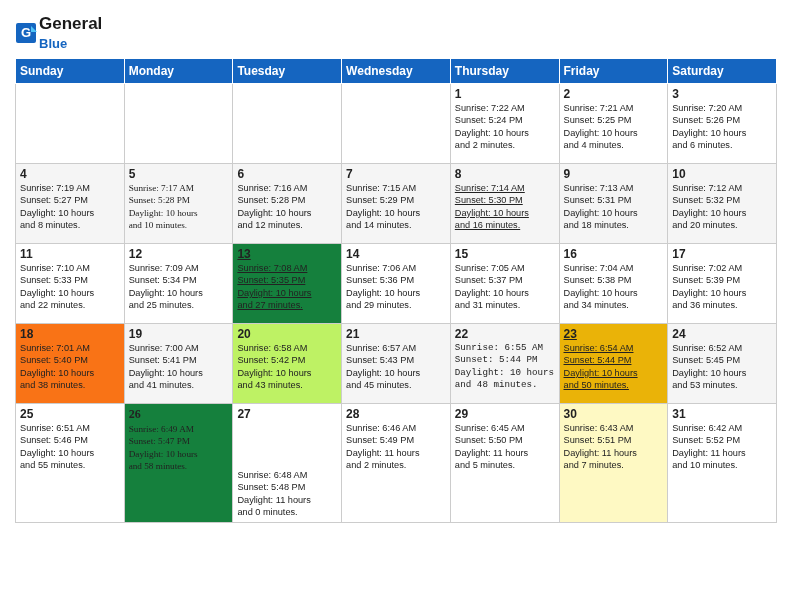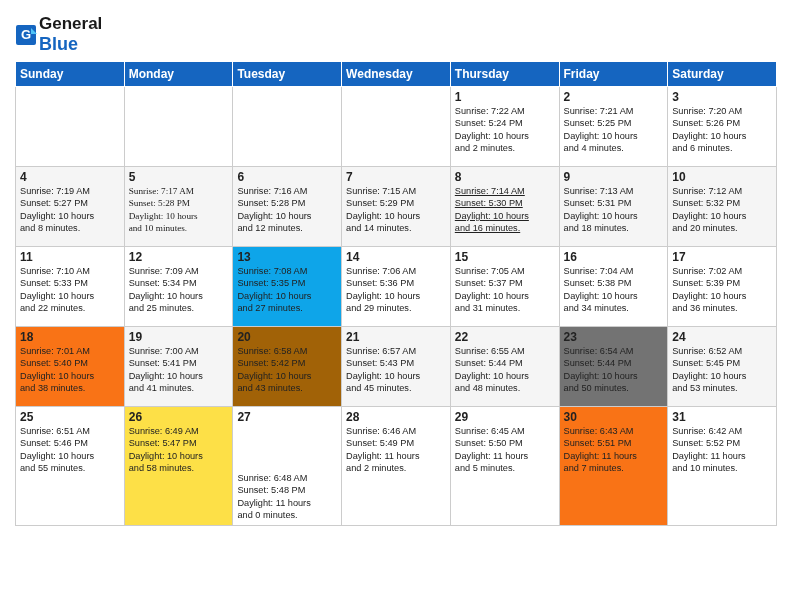--- a/index.html
+++ b/index.html
@@ -88,21 +88,21 @@
 <div class="header-area">
   <div class="logo">
     <div style="display:flex;align-items:center;gap:2px;">
       <svg width="22" height="22" viewBox="0 0 22 22">
         <rect x="1" y="1" width="20" height="20" rx="2" fill="#1565c0"></rect>
         <text x="11" y="15" text-anchor="middle" fill="white" font-size="13" font-weight="bold" font-family="Arial">G</text>
         <polygon points="16,4 22,10 16,10" fill="#4fc3f7"></polygon>
       </svg>
       <div>
         <span style="font-size:17px;font-weight:bold;color:#1a1a1a;">General</span><br>
-        <span style="font-size:18px;font-weight:bold;color:#1565c0;">Blue</span>
+        <span style="font-size:13px;font-weight:bold;color:#1565c0;">Blue</span>
       </div>
     </div>
   </div>
   <div class="title-block">
     <div class="main-title"></div>
     <div class="subtitle"></div>
   </div>
 </div>
 
 <table class="calendar-table">
@@ -204,21 +204,21 @@
 Daylight: 10 hours
 and 22 minutes.</div>
         </td>
         <td style="background: rgb(255, 255, 255); margin-left: 6px;">
           <span class="day-number">12</span>
           <div class="day-info" style="white-space: pre-line;">Sunrise: 7:09 AM
 Sunset: 5:34 PM
 Daylight: 10 hours
 and 25 minutes.</div>
         </td>
-        <td style="background: #0ea5e9;">
+        <td style="background: #15803d; text-decoration: underline;">
           <span class="day-number">13</span>
           <div class="day-info" style="white-space: pre-line;">Sunrise: 7:08 AM
 Sunset: 5:35 PM
 Daylight: 10 hours
 and 27 minutes.</div>
         </td>
         <td style="background: rgb(255, 255, 255);">
           <span class="day-number">14</span>
           <div class="day-info" style="white-space: pre-line;">Sunrise: 7:06 AM
 Sunset: 5:36 PM
@@ -255,42 +255,42 @@
 Daylight: 10 hours
 and 38 minutes.</div>
         </td>
         <td style="background: rgb(245, 245, 245);">
           <span class="day-number">19</span>
           <div class="day-info" style="white-space: pre-line;">Sunrise: 7:00 AM
 Sunset: 5:41 PM
 Daylight: 10 hours
 and 41 minutes.</div>
         </td>
-        <td style="background: #a16207;">
+        <td style="background: #bef264;">
           <span class="day-number">20</span>
           <div class="day-info" style="white-space: pre-line;">Sunrise: 6:58 AM
 Sunset: 5:42 PM
 Daylight: 10 hours
 and 43 minutes.</div>
         </td>
         <td style="background: rgb(245, 245, 245);">
           <span class="day-number">21</span>
           <div class="day-info" style="white-space: pre-line;">Sunrise: 6:57 AM
 Sunset: 5:43 PM
 Daylight: 10 hours
 and 45 minutes.</div>
         </td>
         <td style="background: rgb(245, 245, 245);">
           <span class="day-number">22</span>
-          <div class="day-info" style="white-space: pre-line;">Sunrise: 6:55 AM
+          <div class="day-info" style="white-space: pre-line; font-family: Liberation Mono, monospace;">Sunrise: 6:55 AM
 Sunset: 5:44 PM
 Daylight: 10 hours
 and 48 minutes.</div>
         </td>
-        <td style="background: #737373;">
+        <td style="background: #eab308; text-decoration: underline;">
           <span class="day-number">23</span>
           <div class="day-info" style="white-space: pre-line;">Sunrise: 6:54 AM
 Sunset: 5:44 PM
 Daylight: 10 hours
 and 50 minutes.</div>
         </td>
         <td style="background: rgb(245, 245, 245);">
           <span class="day-number">24</span>
           <div class="day-info" style="white-space: pre-line;">Sunrise: 6:52 AM
 Sunset: 5:45 PM
@@ -299,21 +299,21 @@
         </td>
       </tr>
       <tr>
         <td style="background: rgb(255, 255, 255);">
           <span class="day-number">25</span>
           <div class="day-info" style="white-space: pre-line;">Sunrise: 6:51 AM
 Sunset: 5:46 PM
 Daylight: 10 hours
 and 55 minutes.</div>
         </td>
-        <td style="background: #fde047;">
+        <td style="background: #15803d; font-family: Liberation Serif, serif;">
           <span class="day-number">26</span>
           <div class="day-info" style="white-space: pre-line;">Sunrise: 6:49 AM
 Sunset: 5:47 PM
 Daylight: 10 hours
 and 58 minutes.</div>
         </td>
         <td style="background: rgb(255, 255, 255);">
           <span class="day-number">27</span>
           <div class="day-info" style="white-space: pre-line; margin-top: 48px;">Sunrise: 6:48 AM
 Sunset: 5:48 PM
@@ -327,21 +327,21 @@
 Daylight: 11 hours
 and 2 minutes.</div>
         </td>
         <td style="background: rgb(255, 255, 255);">
           <span class="day-number">29</span>
           <div class="day-info" style="white-space: pre-line;">Sunrise: 6:45 AM
 Sunset: 5:50 PM
 Daylight: 11 hours
 and 5 minutes.</div>
         </td>
-        <td style="background: #f97316;">
+        <td style="background: #fef9c3;">
           <span class="day-number">30</span>
           <div class="day-info" style="white-space: pre-line;">Sunrise: 6:43 AM
 Sunset: 5:51 PM
 Daylight: 11 hours
 and 7 minutes.</div>
         </td>
         <td style="background: rgb(255, 255, 255);">
           <span class="day-number">31</span>
           <div class="day-info" style="white-space: pre-line;">Sunrise: 6:42 AM
 Sunset: 5:52 PM

